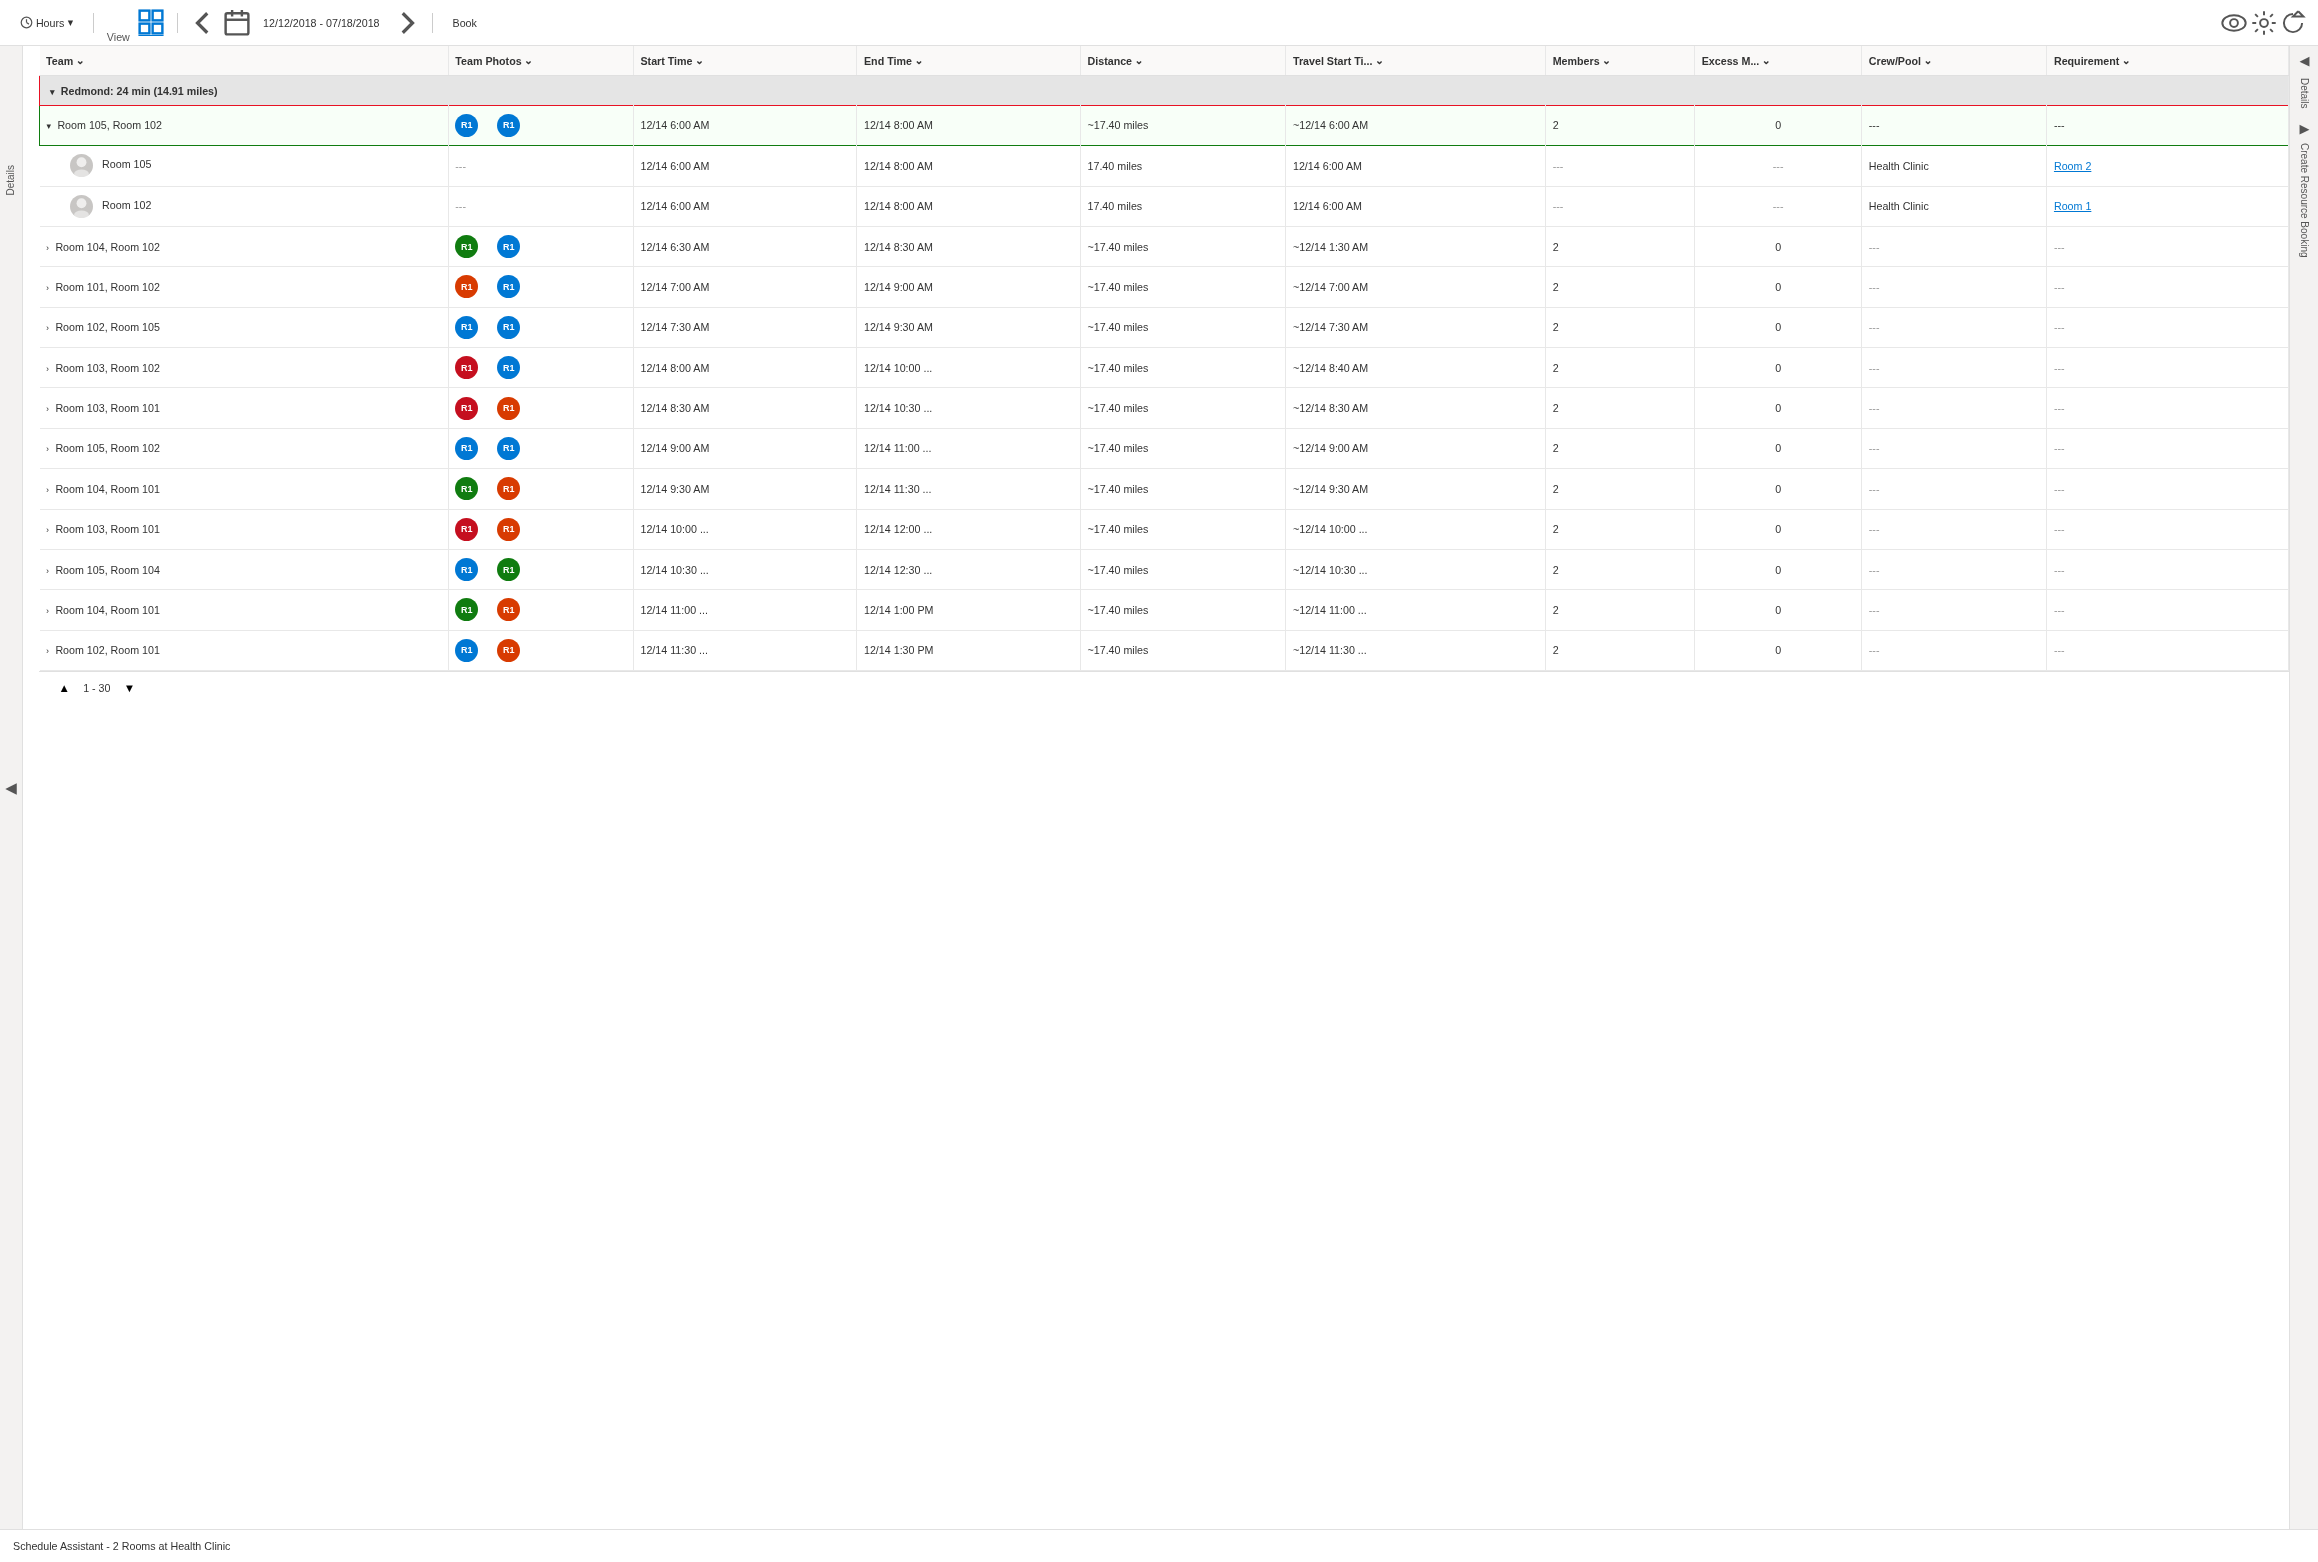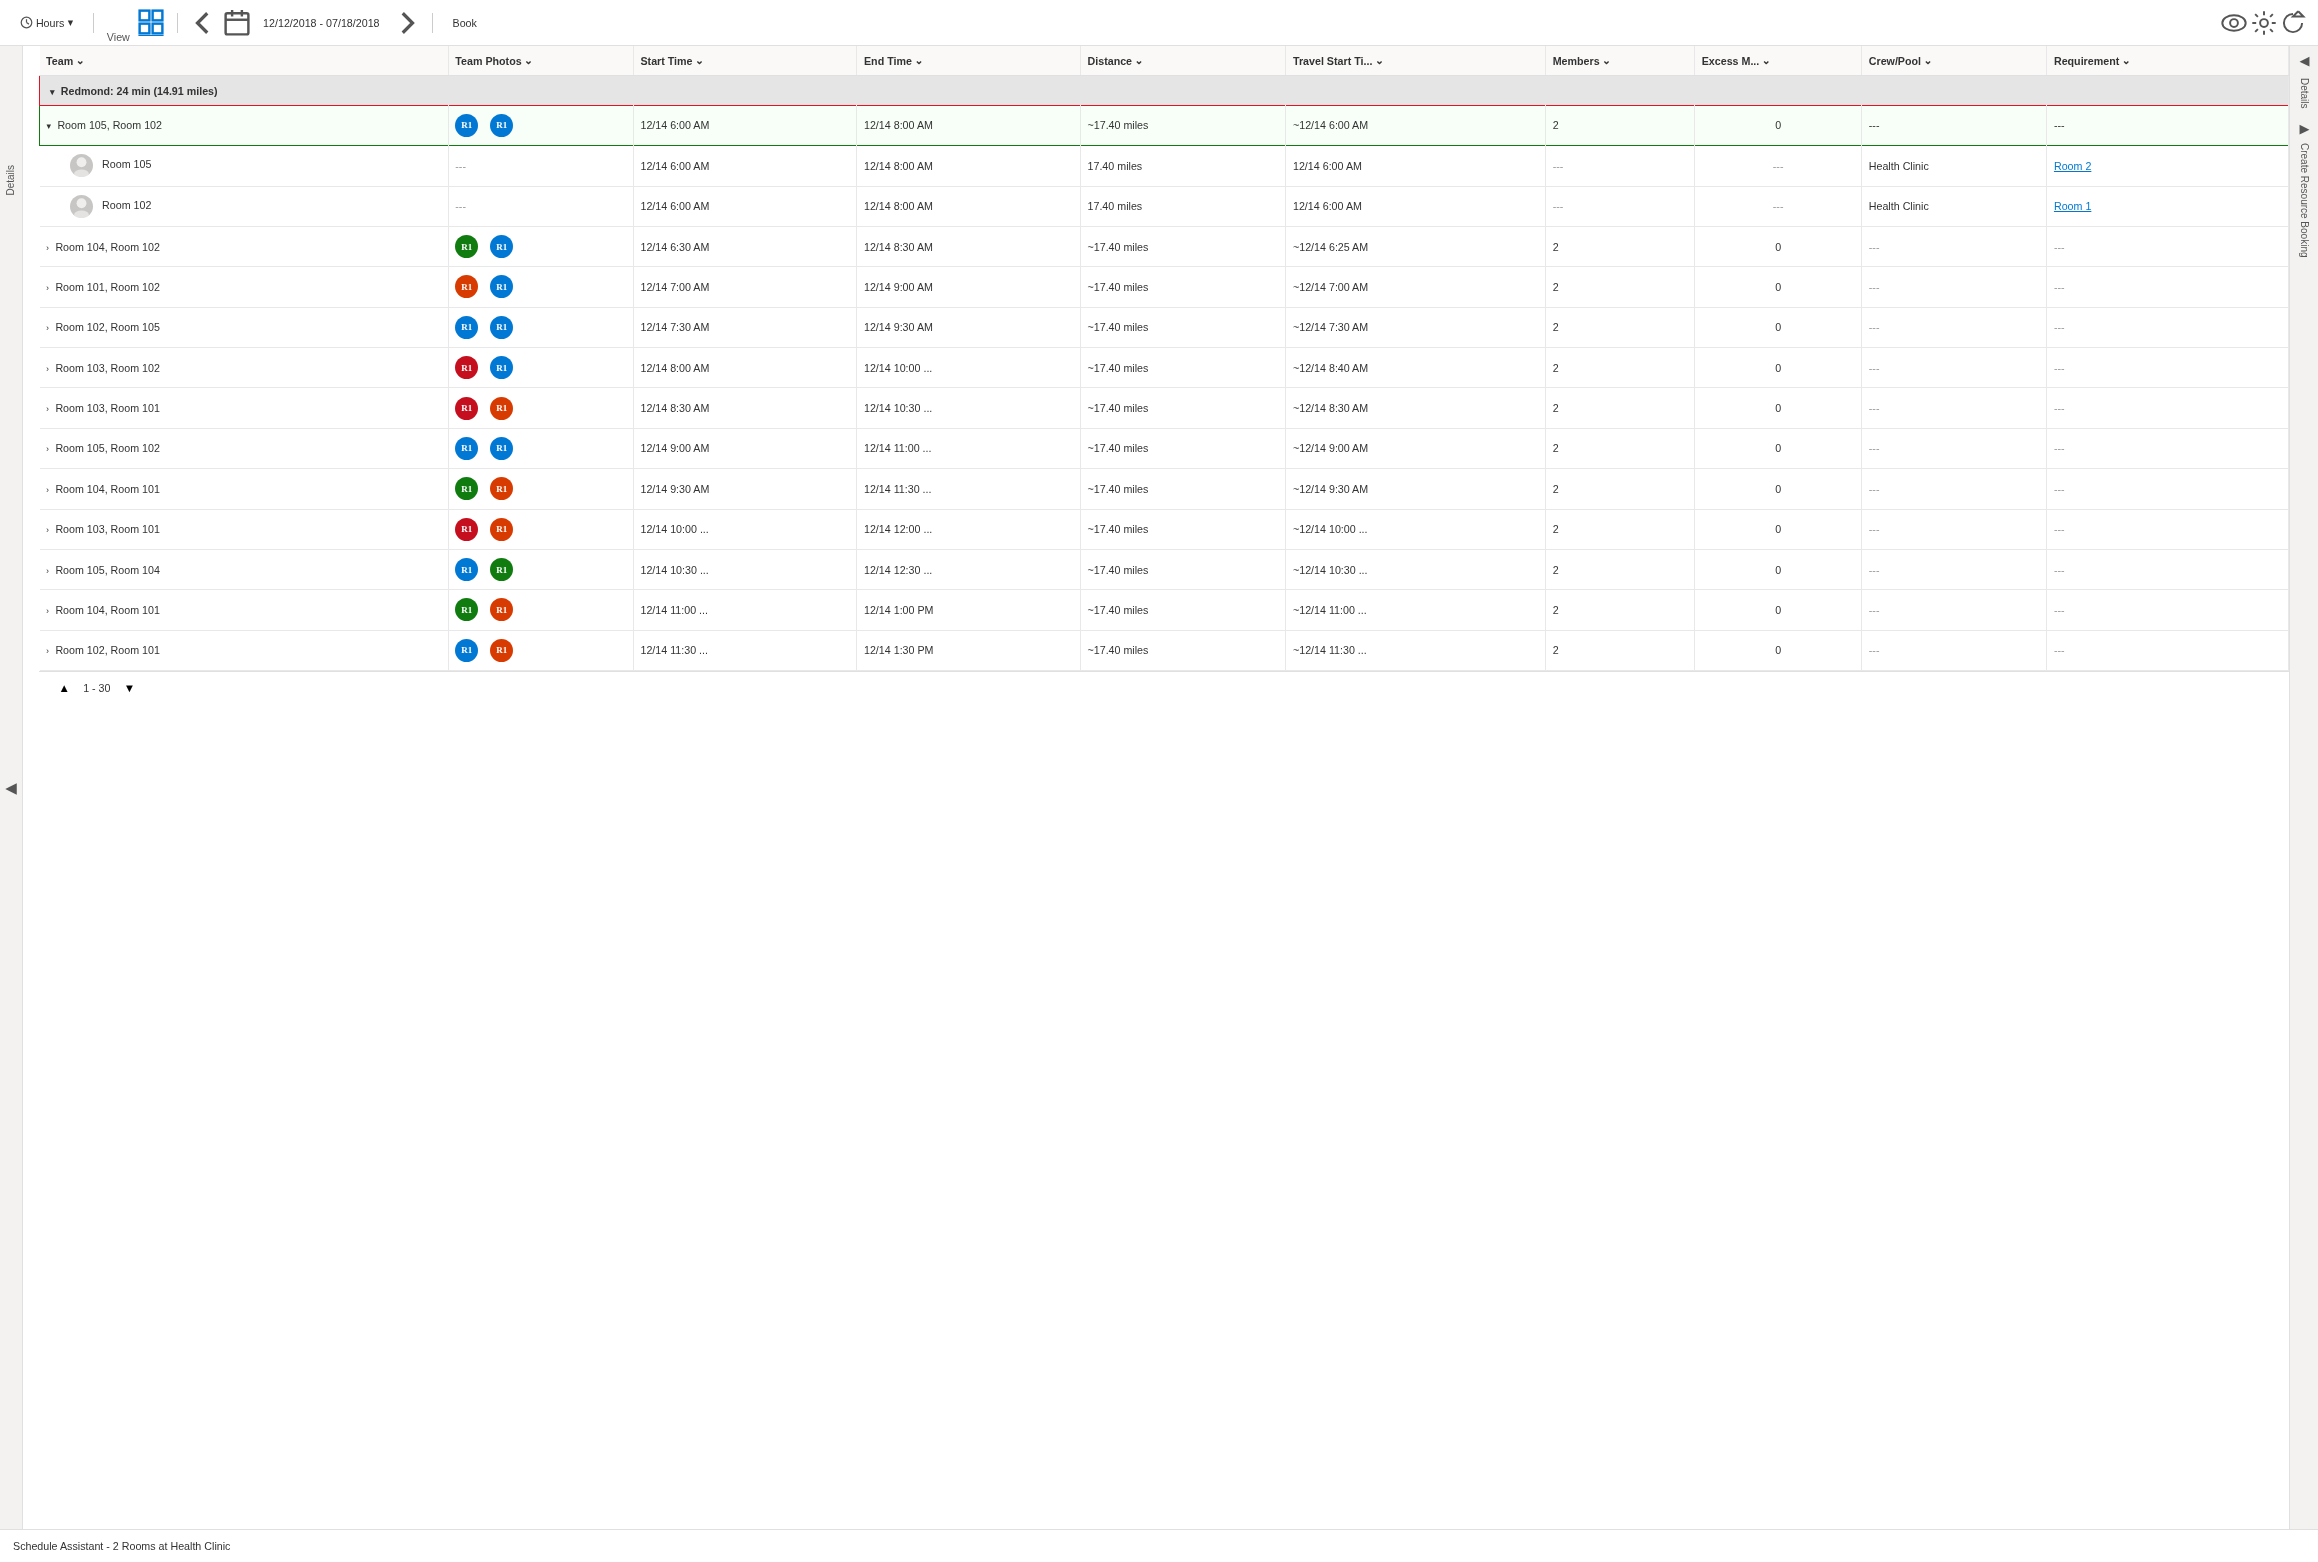--- a/index.html
+++ b/index.html
@@ -43,21 +43,21 @@
     .col-travel { width: 115px; }
     .col-members { width: 66px; }
     .col-excess { width: 74px; text-align: center; }
     .col-crew { width: 82px; }
     .col-req { width: 107px; }
 
     
     .group-row td { background: #f3f2f1; font-weight: 600; }
 
     
-    .avatar-group { display: flex; gap: 12px; font-family: Liberation Serif, serif; }
+    .avatar-group { display: flex; gap: 19px; }
     .avatar { width: 23px; height: 23px; border-radius: 50%; display: flex; align-items: center; justify-content: center; font-size: 9px; font-weight: 700; color: #fff; }
 
     
     .chevron { display: inline-block; margin-right: 3.3px; font-size: 9px; }
 
     
     .link-text { color: #0078d4; text-decoration: underline; cursor: pointer; }
 
     
     .status-bar { height: 33px; background: #fff; border-top: 0.8px solid #e0e0e0; display: flex; align-items: center; padding: 0 13px; font-size: 10.7px; color: #333; }
@@ -297,21 +297,21 @@
       </td>
       <td class="col-photos">
                 <div class="avatar-group">
                   <div class="avatar" style="background:#107c10;">R1</div>
                   <div class="avatar" style="background:#0078d4;">R1</div>
                 </div>
               </td>
       <td class="col-start">12/14 6:30 AM</td>
       <td class="col-end">12/14 8:30 AM</td>
       <td class="col-dist">~17.40 miles</td>
-      <td class="col-travel">~12/14 6:25 AM</td>
+      <td class="col-travel">~12/14 1:30 AM</td>
       <td class="col-members">2</td>
       <td class="col-excess">0</td>
       <td class="col-crew"><span class="dash">---</span></td>
       <td class="col-req"><span class="dash">---</span></td>
     </tr>
             <tr>
       <td class="col-team">
         <span class="chevron">›</span>
         <span>Room 101, Room 102</span>
       </td>

